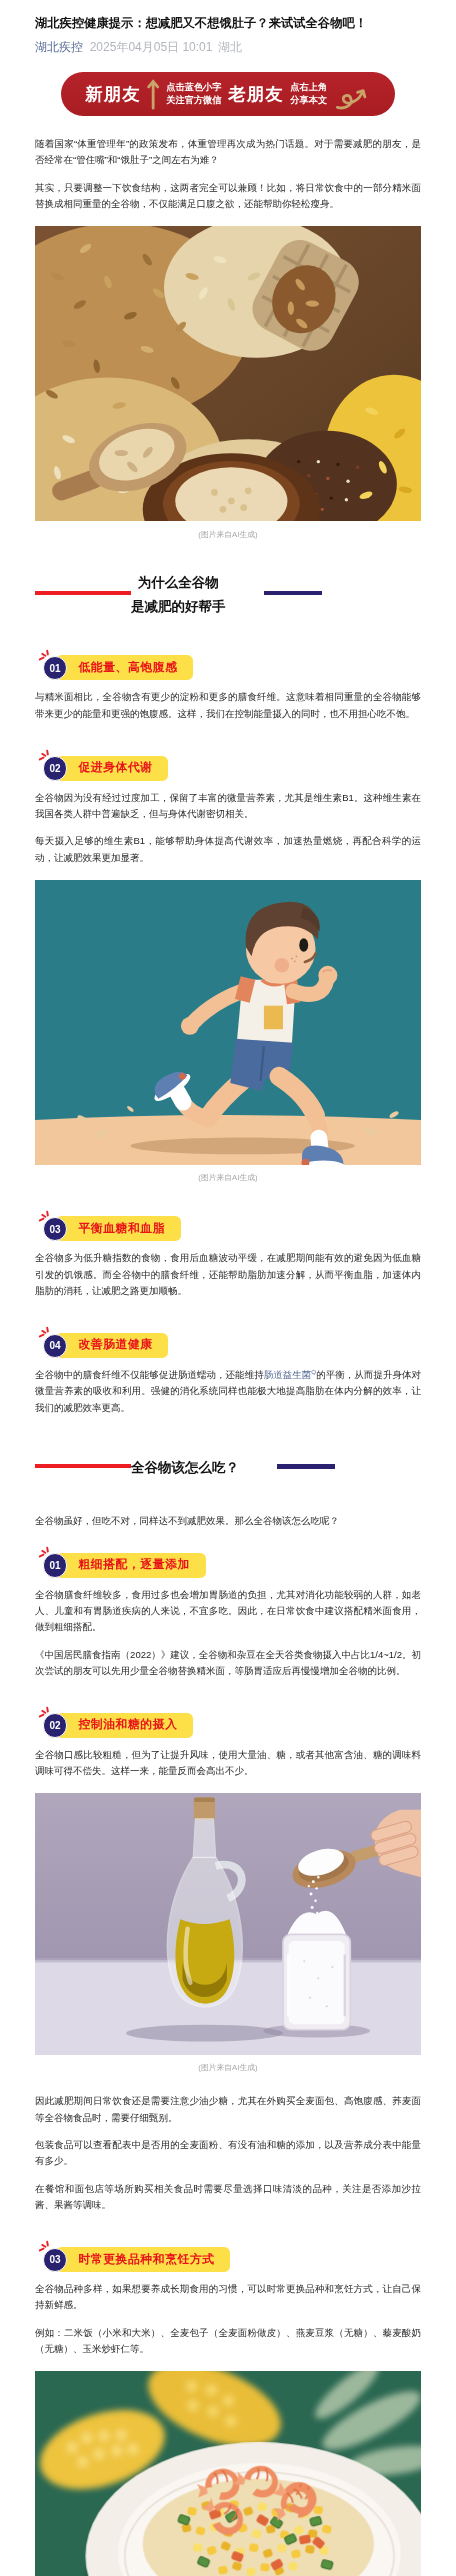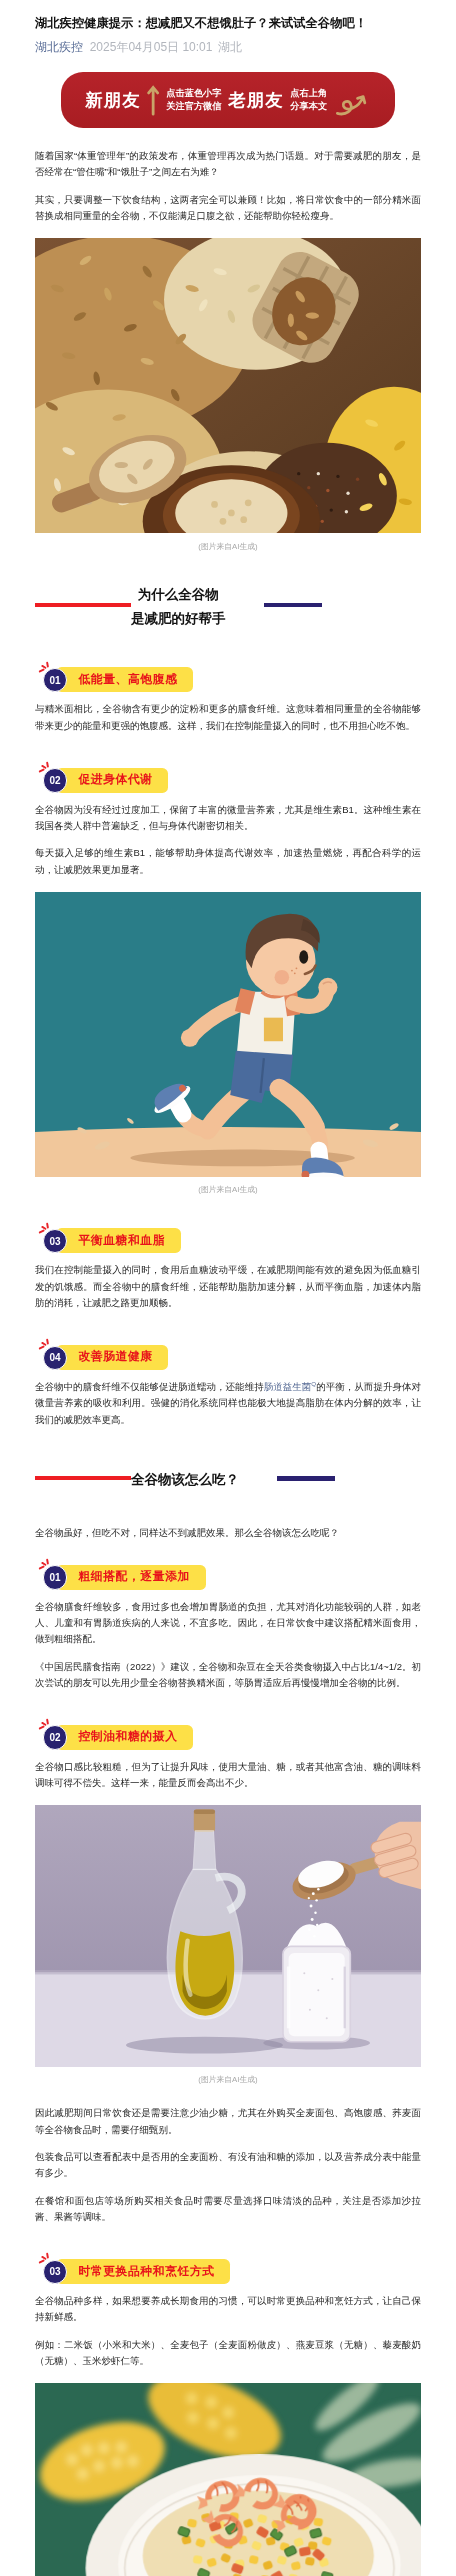--- a/index.html
+++ b/index.html
@@ -4,21 +4,21 @@
 <style>
   html,body{margin:0;padding:0;background:#fff;}
   body{width:456px;font-family:"Liberation Sans","DejaVu Sans",sans-serif;color:#262626;}
   .content{padding:0 35px;}
   
   .title{font-size:12.3px;line-height:1.45;font-weight:700;color:#131313;margin:14.6px 0 6.7px;}
   .meta{font-size:12px;color:#b2b6bd;margin:0 0 15.7px;}
   .meta .author{color:#576b95;margin-right:6.7px;cursor:pointer;}
   .meta .date{margin-right:5.6px;}
   
-  .promo{width:334px;height:56px;margin:0 auto 20px;background:linear-gradient(180deg,#b6232a,#a81d22);border-radius:22px;display:flex;align-items:center;justify-content:center;gap:6.7px;color:#fff;}
+  .promo{width:334px;height:44px;margin:0 auto 20px;background:linear-gradient(180deg,#b6232a,#a81d22);border-radius:22px;display:flex;align-items:center;justify-content:center;gap:6.7px;color:#fff;}
   .promo .big{font-size:17.4px;font-weight:800;letter-spacing:1.1px;white-space:nowrap;}
   .promo .hint{font-size:9.2px;line-height:1.4;font-weight:600;white-space:nowrap;}
   .gold{stroke:#c9a469;fill:none;stroke-width:5;stroke-linecap:round;}
   
   .para{font-size:9.5px;line-height:1.72;text-align:justify;margin:0 0 11.2px;color:#252525;}
   .dict-link{color:#576b95;cursor:pointer;}
   .dict-link sup{font-size:6.2px;color:#576b95;}
   
   figure{margin:13.5px 0 0;}
   .photo{width:100%;display:block;}
@@ -310,21 +310,21 @@
   </div>
 
   <div class="item">
     <div class="badge-row">
       <svg class="sparks" viewBox="0 0 20 20" width="12.3" height="12.3">
           <use href="#sparkle"></use>
         </svg>
       <div class="badge-circle">03</div>
       <div class="badge-label">平衡血糖和血脂</div>
     </div>
-    <p class="para">我们在控制能量摄入的同时，食用后血糖波动平缓，在减肥期间能有效的避免因为低血糖引发的饥饿感。而全谷物中的膳食纤维，还能帮助脂肪加速分解，从而平衡血脂，加速体内脂肪的消耗，让减肥之路更加顺畅。</p>
+    <p class="para">全谷物多为低升糖指数的食物，食用后血糖波动平缓，在减肥期间能有效的避免因为低血糖引发的饥饿感。而全谷物中的膳食纤维，还能帮助脂肪加速分解，从而平衡血脂，加速体内脂肪的消耗，让减肥之路更加顺畅。</p>
   </div>
 
   <div class="item">
     <div class="badge-row">
       <svg class="sparks" viewBox="0 0 20 20" width="12.3" height="12.3">
           <use href="#sparkle"></use>
         </svg>
       <div class="badge-circle">04</div>
       <div class="badge-label">改善肠道健康</div>
     </div>

